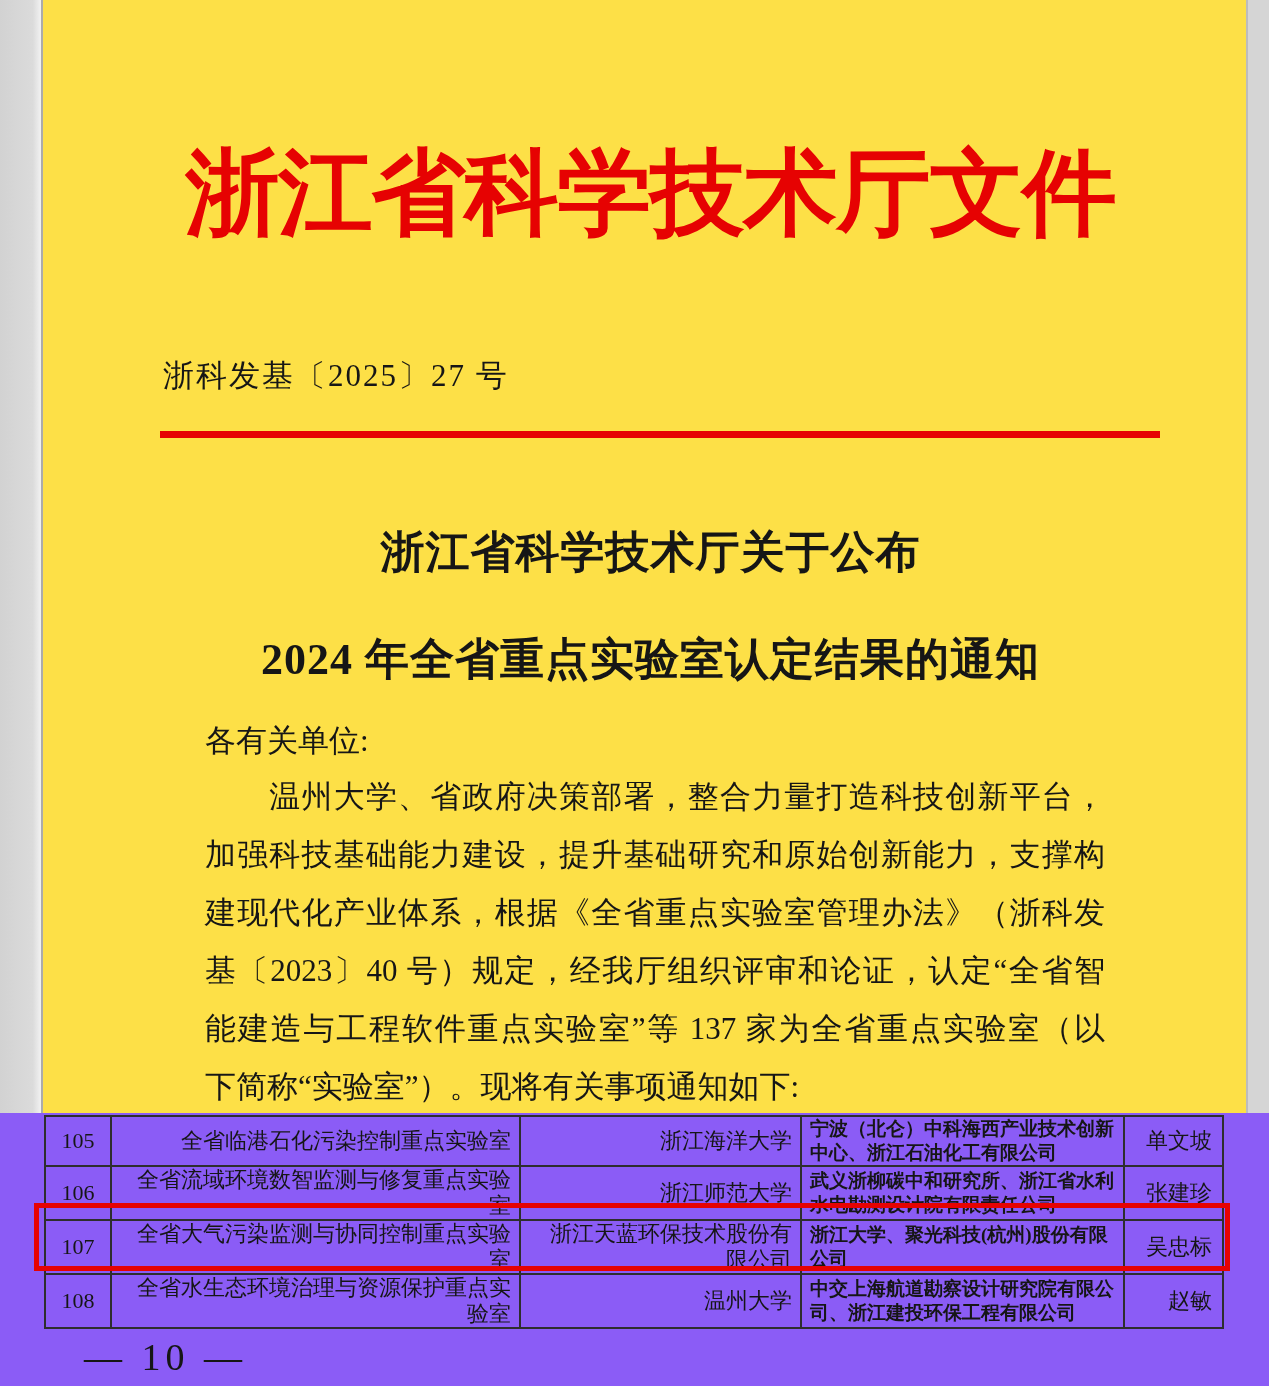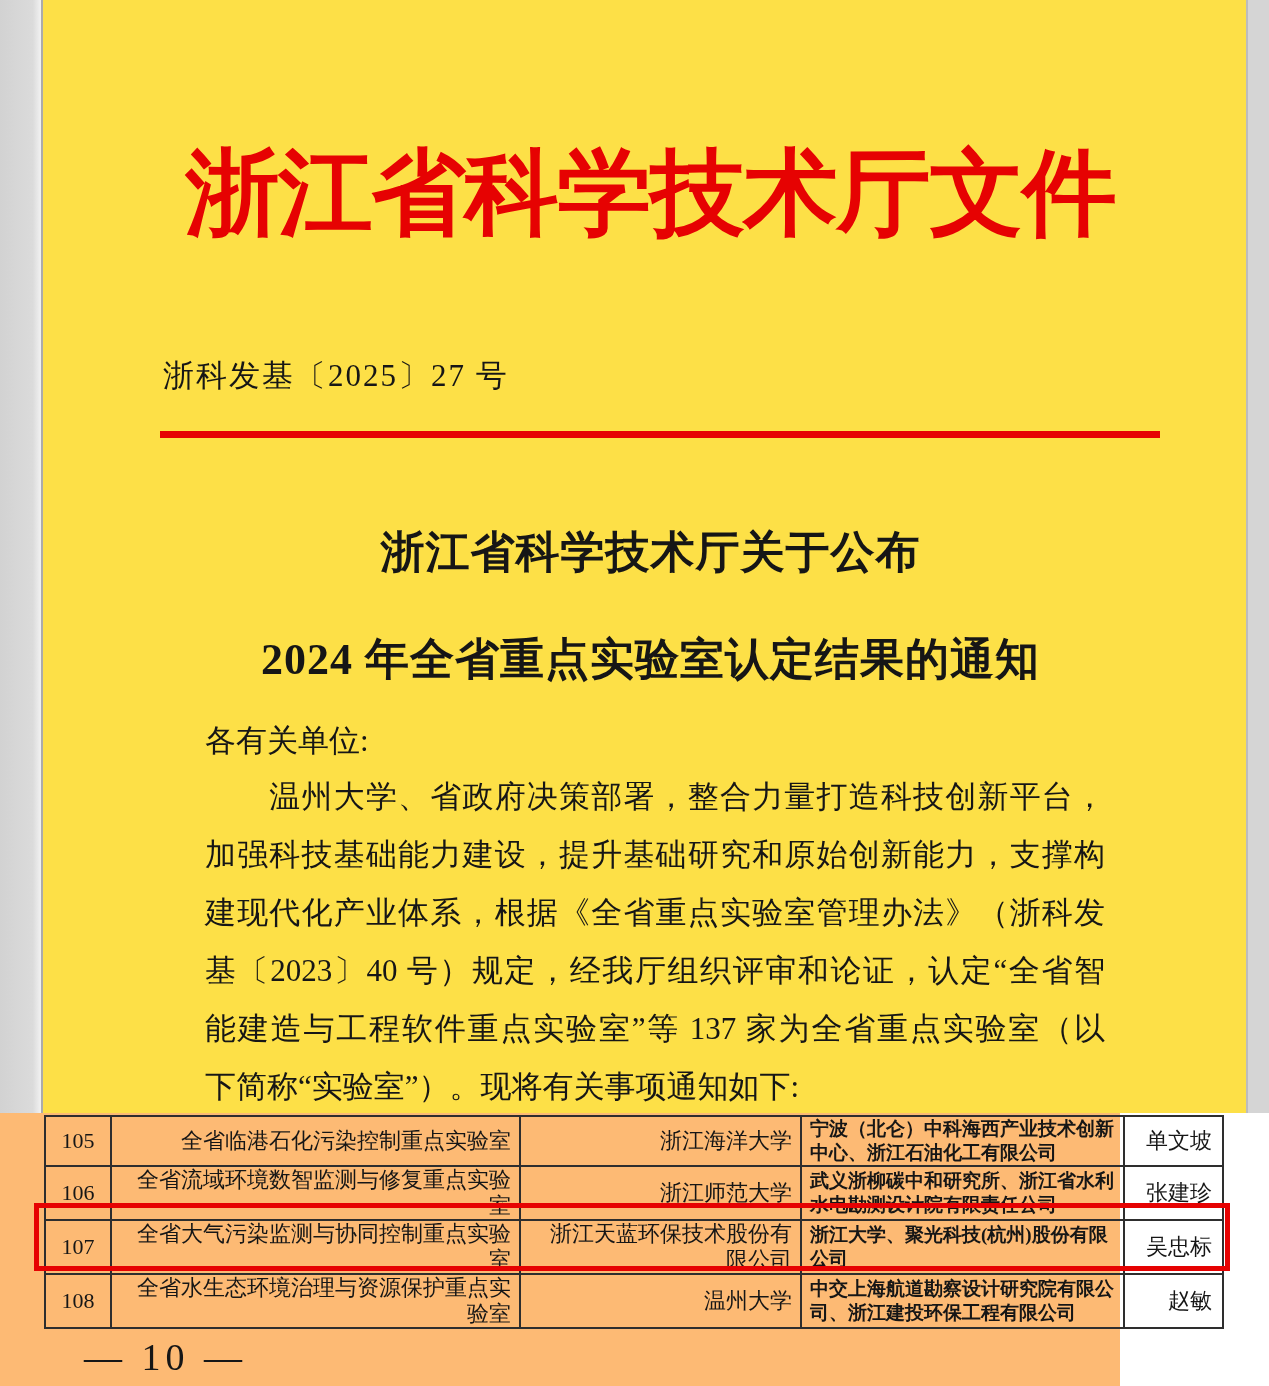--- a/index.html
+++ b/index.html
@@ -23,21 +23,21 @@
            font-size:44px;line-height:52px;font-weight:bold;text-align:center;
            letter-spacing:1px;white-space:nowrap;}
   .n-title.l1{top:527px;}
   .n-title.l2{top:606px;margin-top:28px;}
   .salutation{position:absolute;left:205px;top:721px;font-size:31px;line-height:40px;}
   .body-text{position:absolute;left:205px;top:768px;width:900px;}
   .body-line{font-size:31px;line-height:58px;text-align:justify;text-align-last:justify;}
   .body-line:last-child{text-align-last:left;}
 
   
-  .table-scan{position:relative;width:1120px;height:273px;background:#fdba74;}
+  .table-scan{position:relative;width:1269px;height:273px;background:#8b5cf6;}
   table.lab-table{position:absolute;left:44px;top:2px;width:1178px;
                   border-collapse:collapse;table-layout:fixed;}
   .lab-table td{border:2px solid #2e2e2e;height:47px;vertical-align:middle;
                 font-size:22px;line-height:26px;padding:0 8px;overflow:hidden;}
   td.c-no{text-align:center;padding:0 2px;}
   td.c-lab{text-align:right;}
   td.c-host{text-align:right;}
   td.c-partners{font-size:19px;line-height:24px;padding:0 4px 0 8px;text-align:left;font-weight:bold;}
   td.c-director{text-align:right;padding:0 10px;}
 

